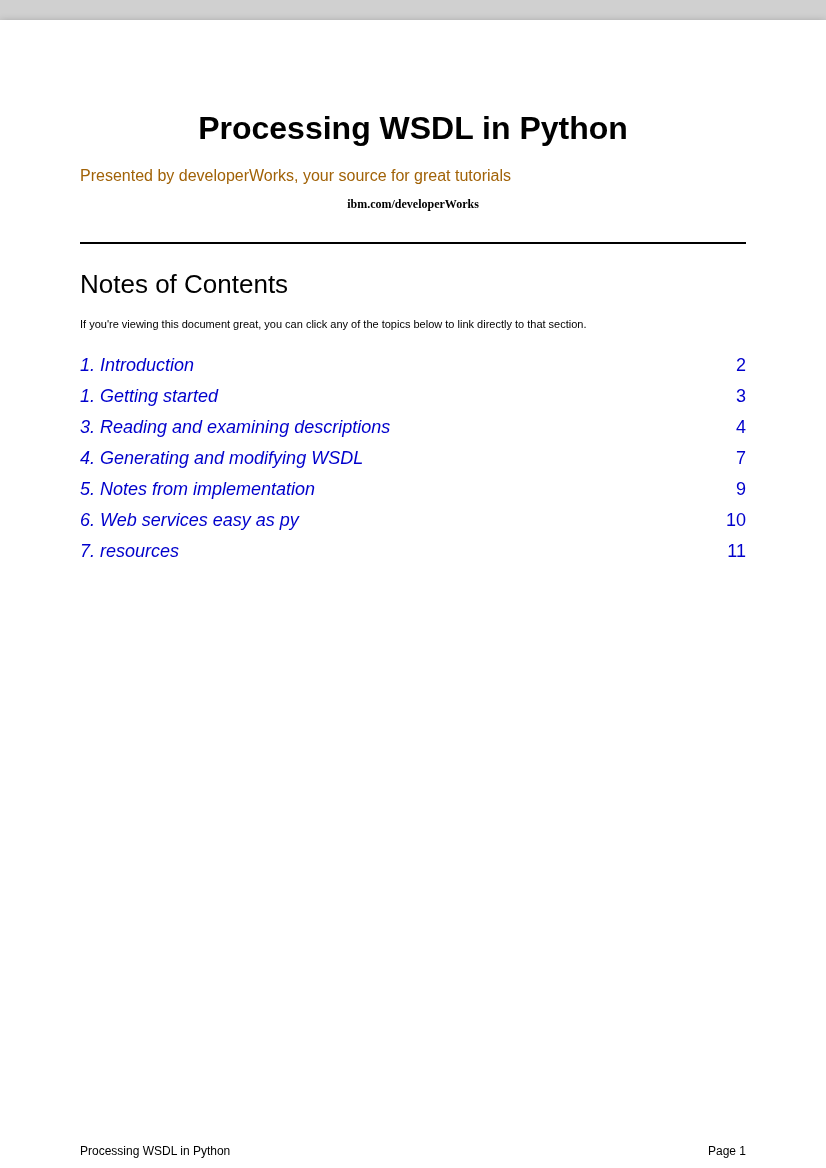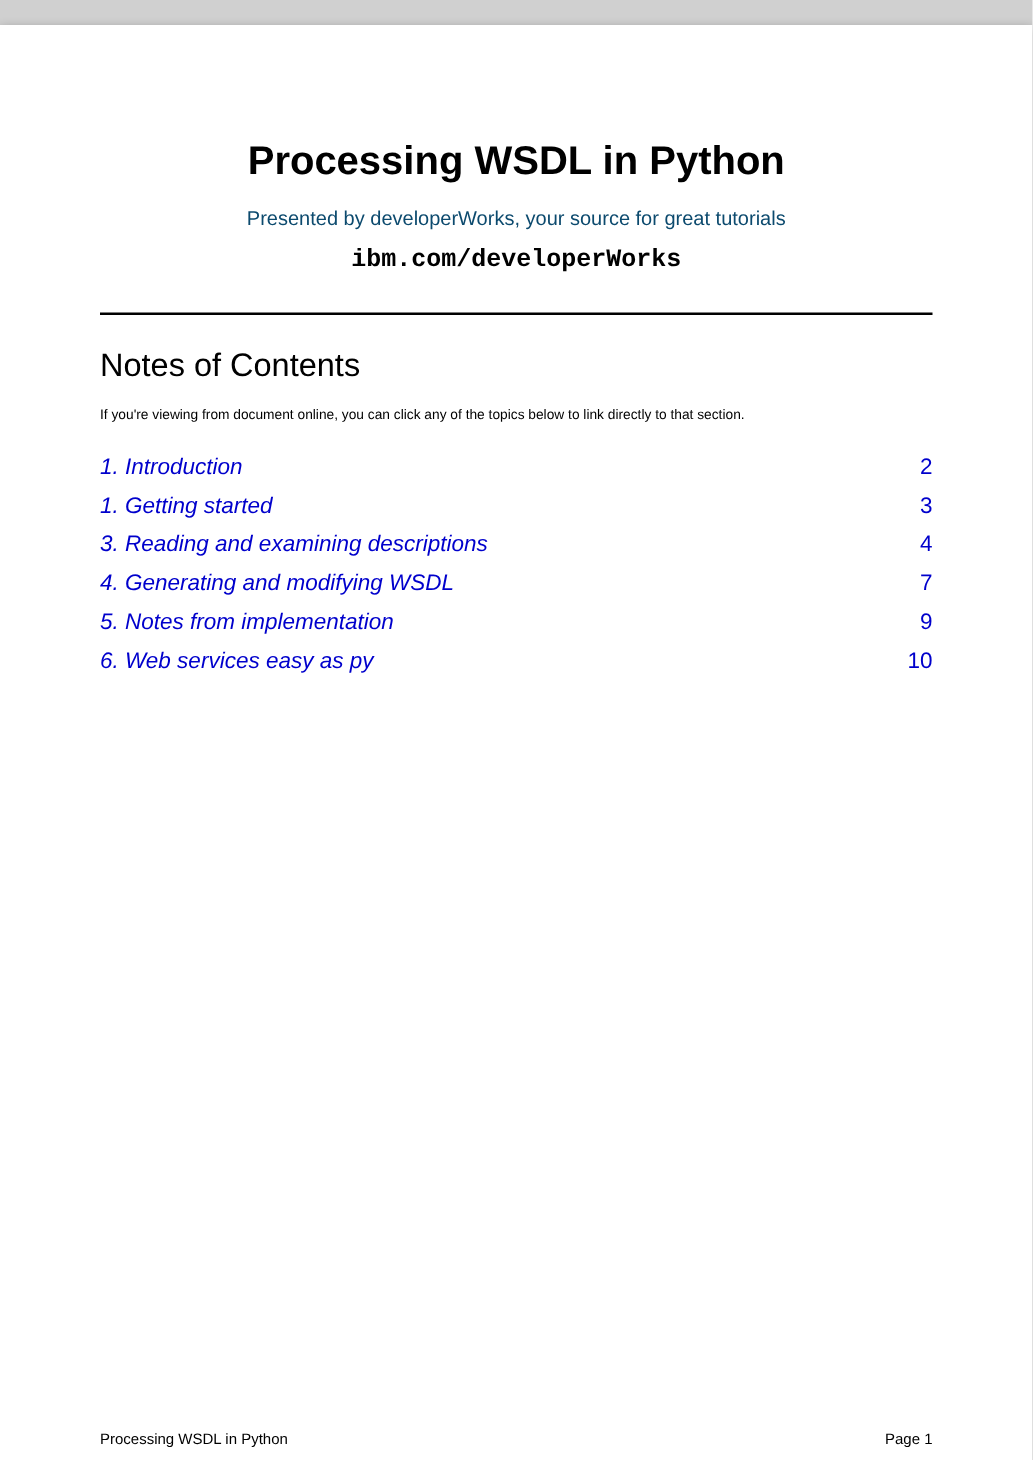--- a/index.html
+++ b/index.html
@@ -31,32 +31,32 @@
       text-align: center;
       font-size: 32px;
       font-weight: bold;
       font-family: Arial, Helvetica, sans-serif;
       color: #000000;
       margin-bottom: 20px;
       margin-top: 30px;
     }
 
     .subtitle {
-      text-align: center;
+      text-align: left;
       font-size: 16px;
-      color: #0c4a6e;
+      color: #a16207;
       font-family: Arial, Helvetica, sans-serif;
       margin-bottom: 12px;
     }
 
     .ibm-link {
       text-align: center;
-      font-size: 20px;
+      font-size: 12px;
       font-weight: bold;
-      font-family: Liberation Mono, monospace;
+      font-family: Liberation Serif, serif;
       color: #000000;
       margin-bottom: 30px;
     }
 
     .divider {
       border: none;
       border-top: 2px solid #000000;
       margin: 20px 0 25px 0;
     }
 
@@ -123,21 +123,21 @@
   <h1 class="title">Processing WSDL in Python</h1>
 
   <p class="subtitle">Presented by developerWorks, your source for great tutorials</p>
 
   <p class="ibm-link">ibm.com/developerWorks</p>
 
   <hr class="divider">
 
   <h2 class="toc-heading">Notes of Contents</h2>
 
-  <p class="toc-note">If you're viewing from document online, you can click any of the topics below to link directly to that section.</p>
+  <p class="toc-note">If you're viewing this document great, you can click any of the topics below to link directly to that section.</p>
 
   <ul class="toc-list">
   <li class="toc-item">
         <a href="#">1. Introduction</a>
         <span class="toc-page">2</span>
       </li>
       <li class="toc-item">
         <a href="#">1. Getting started</a>
         <span class="toc-page">3</span>
       </li>
@@ -150,20 +150,24 @@
         <span class="toc-page">7</span>
       </li>
       <li class="toc-item">
         <a href="#">5. Notes from implementation</a>
         <span class="toc-page">9</span>
       </li>
       <li class="toc-item">
         <a href="#">6. Web services easy as py</a>
         <span class="toc-page">10</span>
       </li>
+      <li class="toc-item">
+        <a href="#">7. resources</a>
+        <span class="toc-page">11</span>
+      </li>
     </ul>
 
   <div class="footer">
     <span>Processing WSDL in Python</span>
     <span>Page 1</span>
   </div>
 
 </div>
 
 </body></html>

